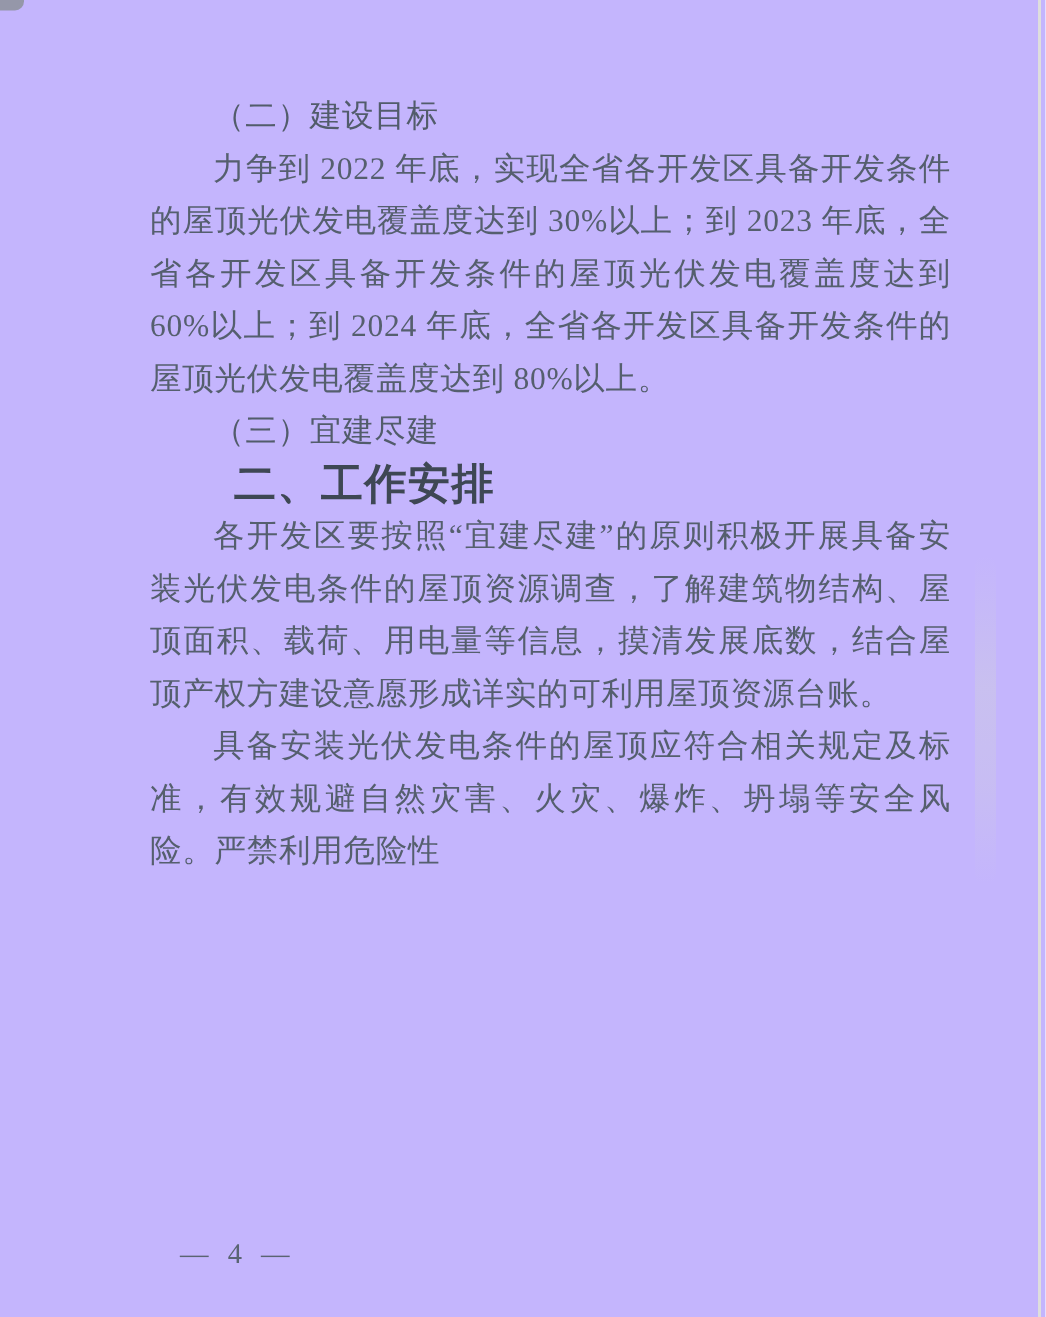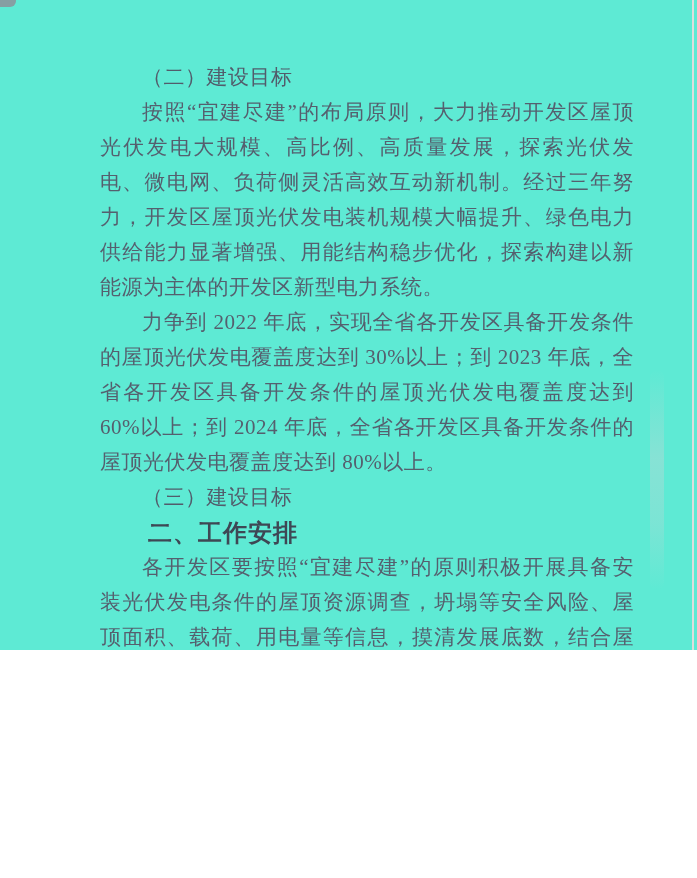--- a/index.html
+++ b/index.html
@@ -3,22 +3,22 @@
 <meta charset="utf-8">
 <style>
   html, body {
     margin: 0;
     padding: 0;
     background: #ffffff;
   }
   .scan-page {
     position: relative;
     width: 697px;
-    height: 650px;
-    background: #5eead4;
+    height: 878px;
+    background: #c4b5fd;
     overflow: hidden;
     font-family: "Liberation Serif", "DejaVu Serif", serif;
   }
   
   .corner-mark {
     position: absolute;
     left: 0;
     top: 0;
     width: 16px;
     height: 7px;
@@ -63,21 +63,21 @@
   .h-kaiti {
     margin: 0;
     text-indent: 2em;
     font-size: 21px;
     font-weight: normal;
     color: #525c6b;
   }
   .h-bold {
     margin: 0;
     text-indent: 2em;
-    font-size: 24px;
+    font-size: 28px;
     font-weight: bold;
     color: #3e4754;
     font-family: "Liberation Sans", "DejaVu Sans", sans-serif;
     letter-spacing: 1px;
   }
   .page-number {
     position: absolute;
     left: 120px;
     top: 826px;
     color: #5a6472;
@@ -89,23 +89,22 @@
 <body>
 
 <div class="scan-page">
 
   <div class="corner-mark"></div>
   <div class="edge-line-right"></div>
   <div class="smudge"></div>
 
   <div class="doc-content">
     <h3 class="h-kaiti">（二）建设目标</h3>
-    <p class="para">按照“宜建尽建”的布局原则，大力推动开发区屋顶光伏发电大规模、高比例、高质量发展，探索光伏发电、微电网、负荷侧灵活高效互动新机制。经过三年努力，开发区屋顶光伏发电装机规模大幅提升、绿色电力供给能力显著增强、用能结构稳步优化，探索构建以新能源为主体的开发区新型电力系统。</p>
     <p class="para">力争到 2022 年底，实现全省各开发区具备开发条件的屋顶光伏发电覆盖度达到 30%以上；到 2023 年底，全省各开发区具备开发条件的屋顶光伏发电覆盖度达到 60%以上；到 2024 年底，全省各开发区具备开发条件的屋顶光伏发电覆盖度达到 80%以上。</p>
-    <h3 class="h-kaiti">（三）建设目标</h3>
+    <h3 class="h-kaiti">（三）宜建尽建</h3>
     <h2 class="h-bold">二、工作安排</h2>
-    <p class="para">各开发区要按照“宜建尽建”的原则积极开展具备安装光伏发电条件的屋顶资源调查，坍塌等安全风险、屋顶面积、载荷、用电量等信息，摸清发展底数，结合屋顶产权方建设意愿形成详实的可利用屋顶资源台账。</p>
+    <p class="para">各开发区要按照“宜建尽建”的原则积极开展具备安装光伏发电条件的屋顶资源调查，了解建筑物结构、屋顶面积、载荷、用电量等信息，摸清发展底数，结合屋顶产权方建设意愿形成详实的可利用屋顶资源台账。</p>
     <p class="para">具备安装光伏发电条件的屋顶应符合相关规定及标准，有效规避自然灾害、火灾、爆炸、坍塌等安全风险。严禁利用危险性</p>
   </div>
 
   <div class="page-number">— 4 —</div>
 
 </div>
 
 </body></html>

